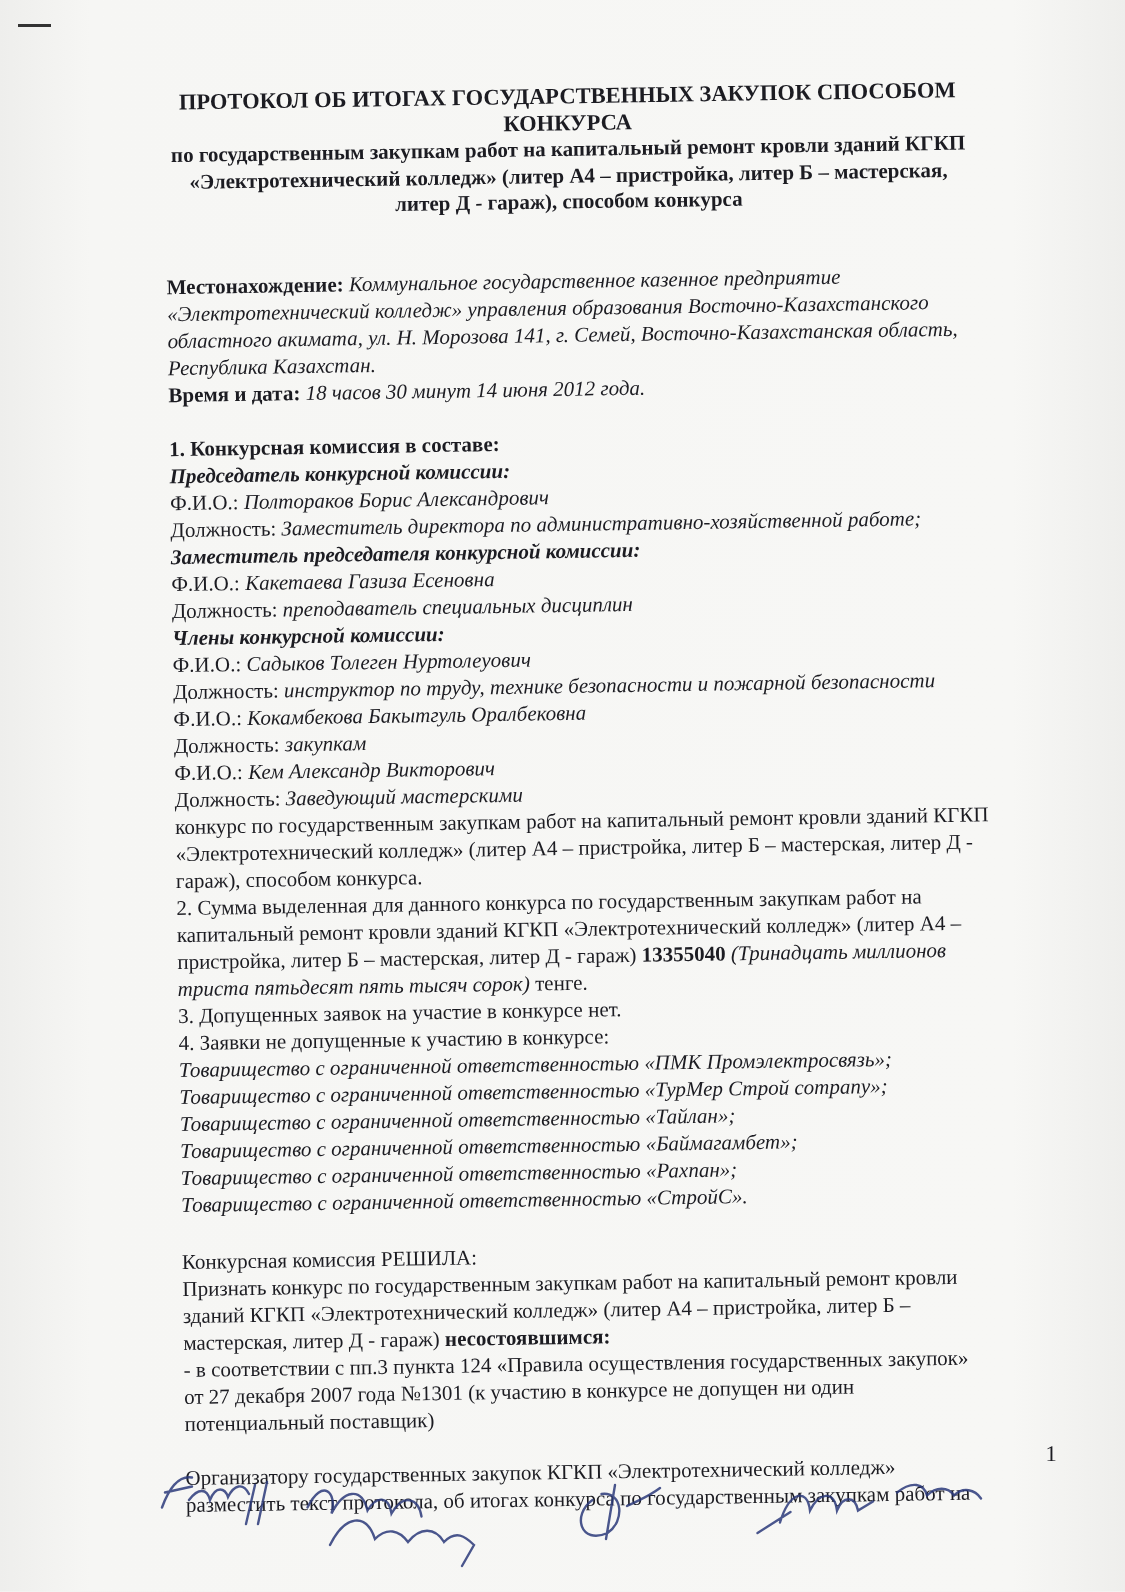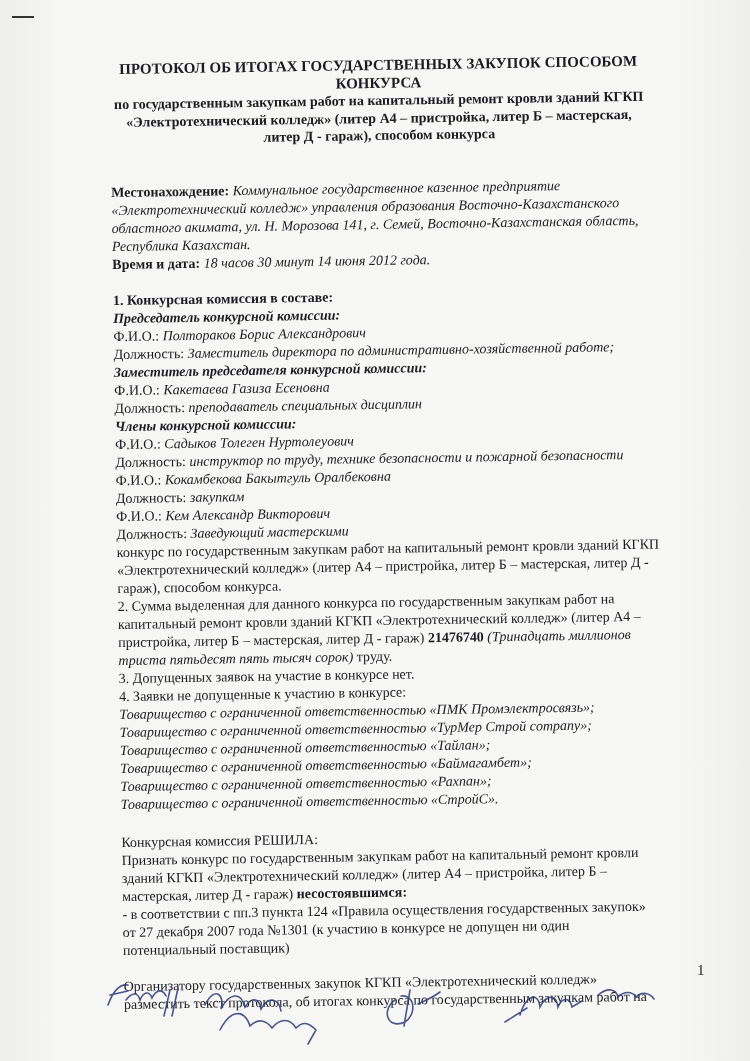--- a/index.html
+++ b/index.html
@@ -104,24 +104,24 @@
       <span>Должность:</span>
       <span class="i">Заведующий мастерскими</span>
     </div>
     <div class="line" style="top:540px">конкурс по государственным закупкам работ на капитальный ремонт кровли зданий КГКП</div>
     <div class="line" style="top:558px">«Электротехнический колледж» (литер А4 – пристройка, литер Б – мастерская, литер Д -</div>
     <div class="line" style="top:576px">гараж), способом конкурса.</div>
 
     <div class="line" style="top:594px">2.   Сумма выделенная для данного конкурса по государственным закупкам работ на</div>
     <div class="line" style="top:612px">капитальный ремонт кровли зданий КГКП «Электротехнический колледж» (литер А4 –</div>
     <div class="line" style="top:630px">
-      <span>пристройка, литер Б – мастерская, литер Д - гараж) </span><span class="b">21476740</span><span class="i"> (Тринадцать миллионов</span>
+      <span>пристройка, литер Б – мастерская, литер Д - гараж) </span><span class="b">13355040</span><span class="i"> (Тринадцать миллионов</span>
     </div>
     <div class="line" style="top:648px">
-      <span class="i">триста пятьдесят пять тысяч сорок)</span><span> труду.</span>
+      <span class="i">триста пятьдесят пять тысяч сорок)</span><span> тенге.</span>
     </div>
 
     <div class="line" style="top:666px">3.  Допущенных заявок на участие в конкурсе нет.</div>
 
     <div class="line" style="top:684px">4.   Заявки не допущенные к участию в конкурсе:</div>
     <div class="line i" style="top:702px">Товарищество с ограниченной ответственностью «ПМК Промэлектросвязь»;</div>
     <div class="line i" style="top:720px">Товарищество с ограниченной ответственностью «ТурМер Строй company»;</div>
     <div class="line i" style="top:738px">Товарищество с ограниченной ответственностью «Тайлан»;</div>
     <div class="line i" style="top:756px">Товарищество с ограниченной ответственностью «Баймагамбет»;</div>
     <div class="line i" style="top:774px">Товарищество с ограниченной ответственностью «Рахпан»;</div>

